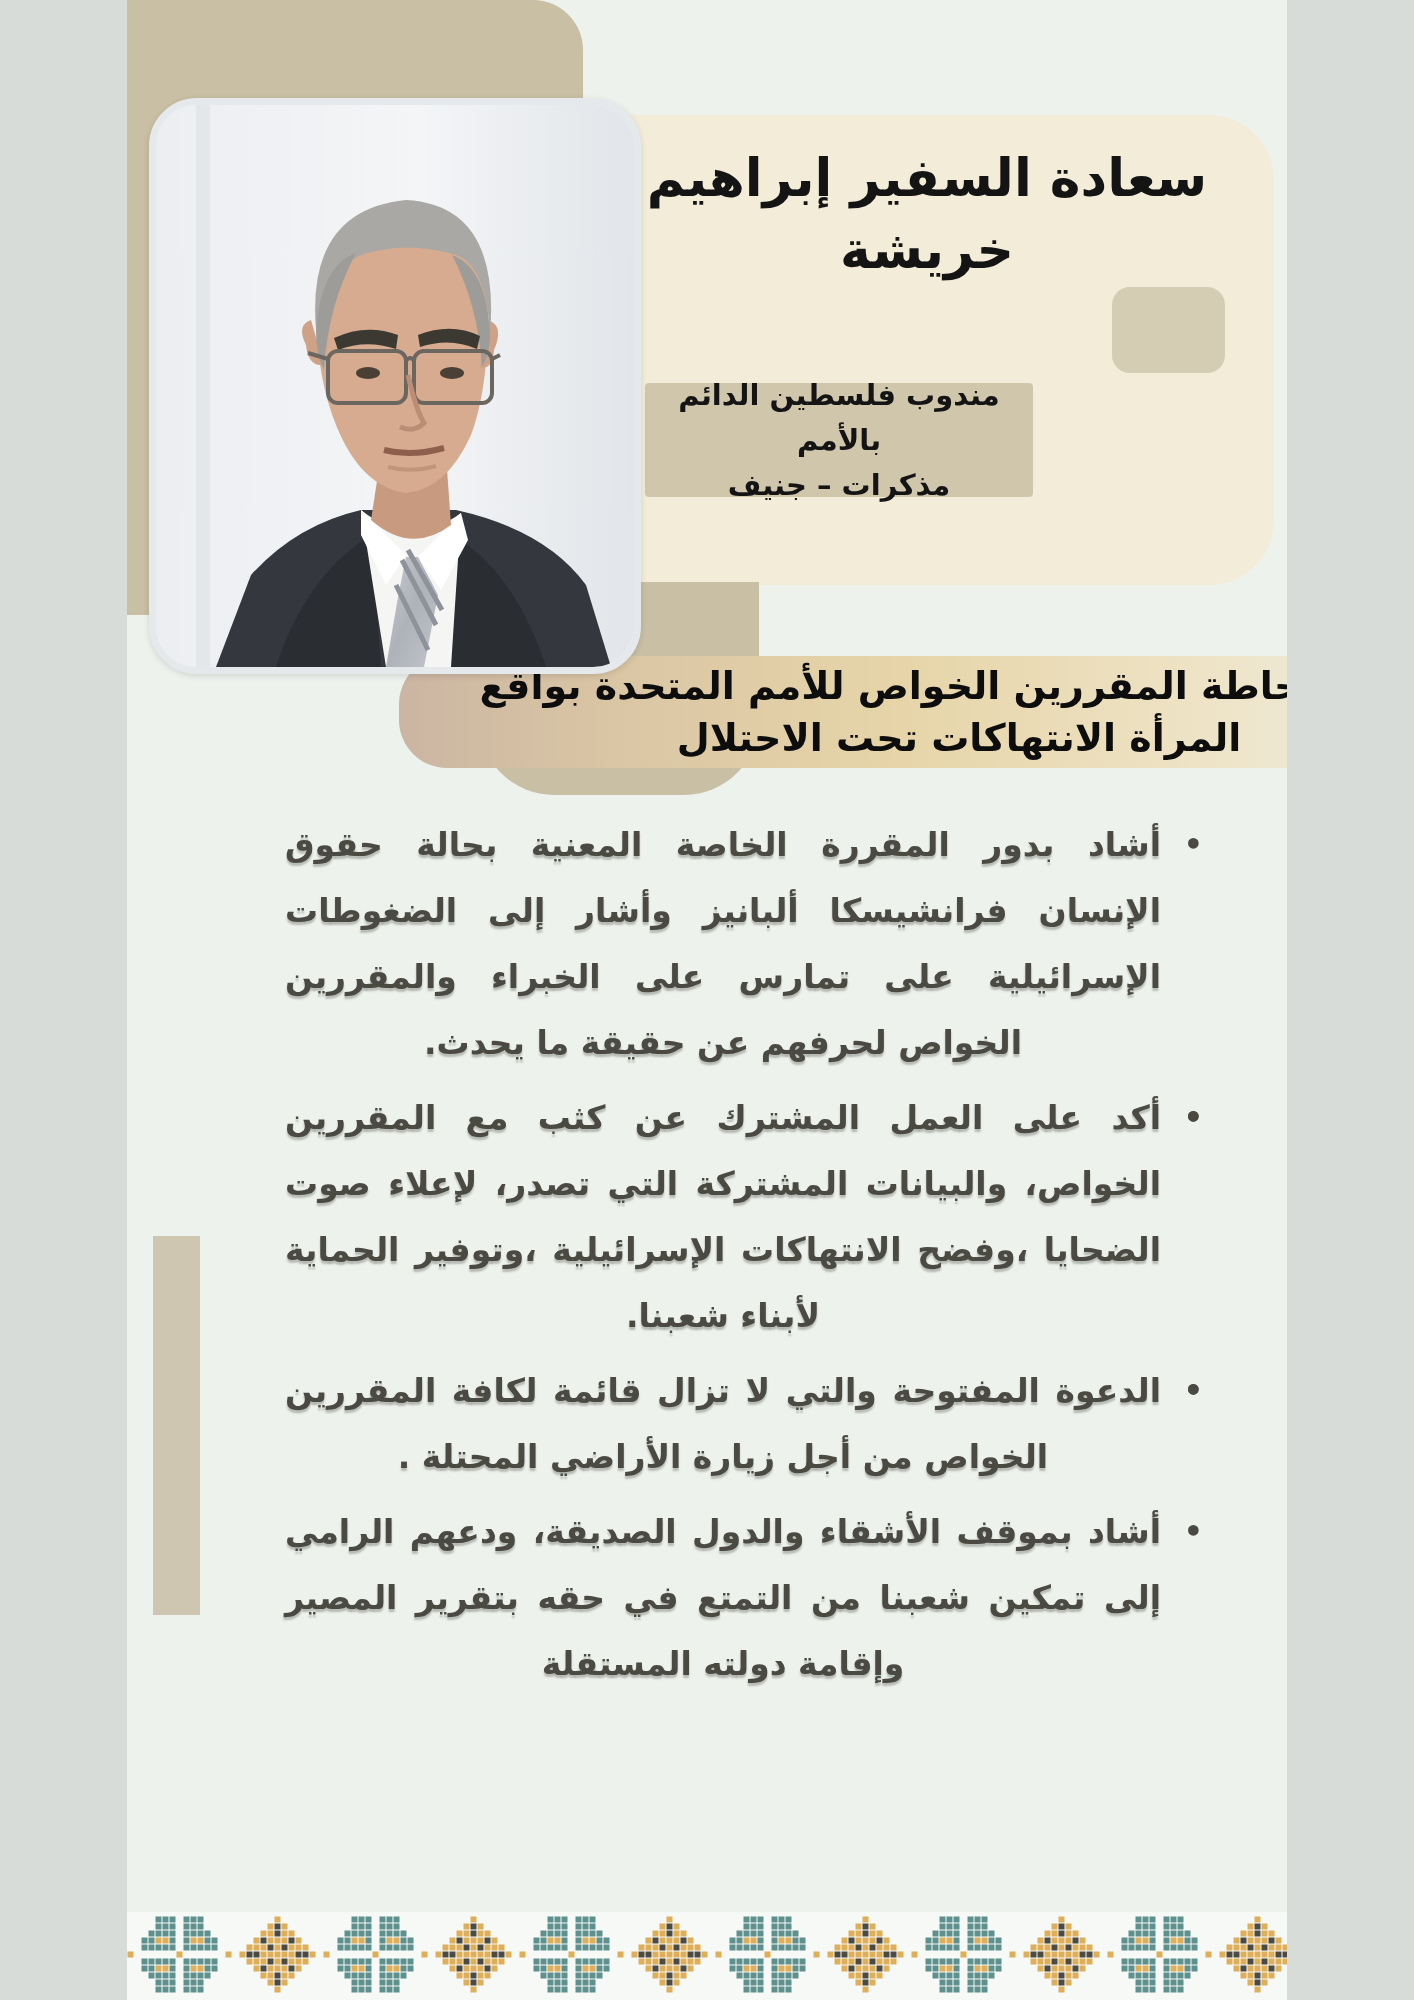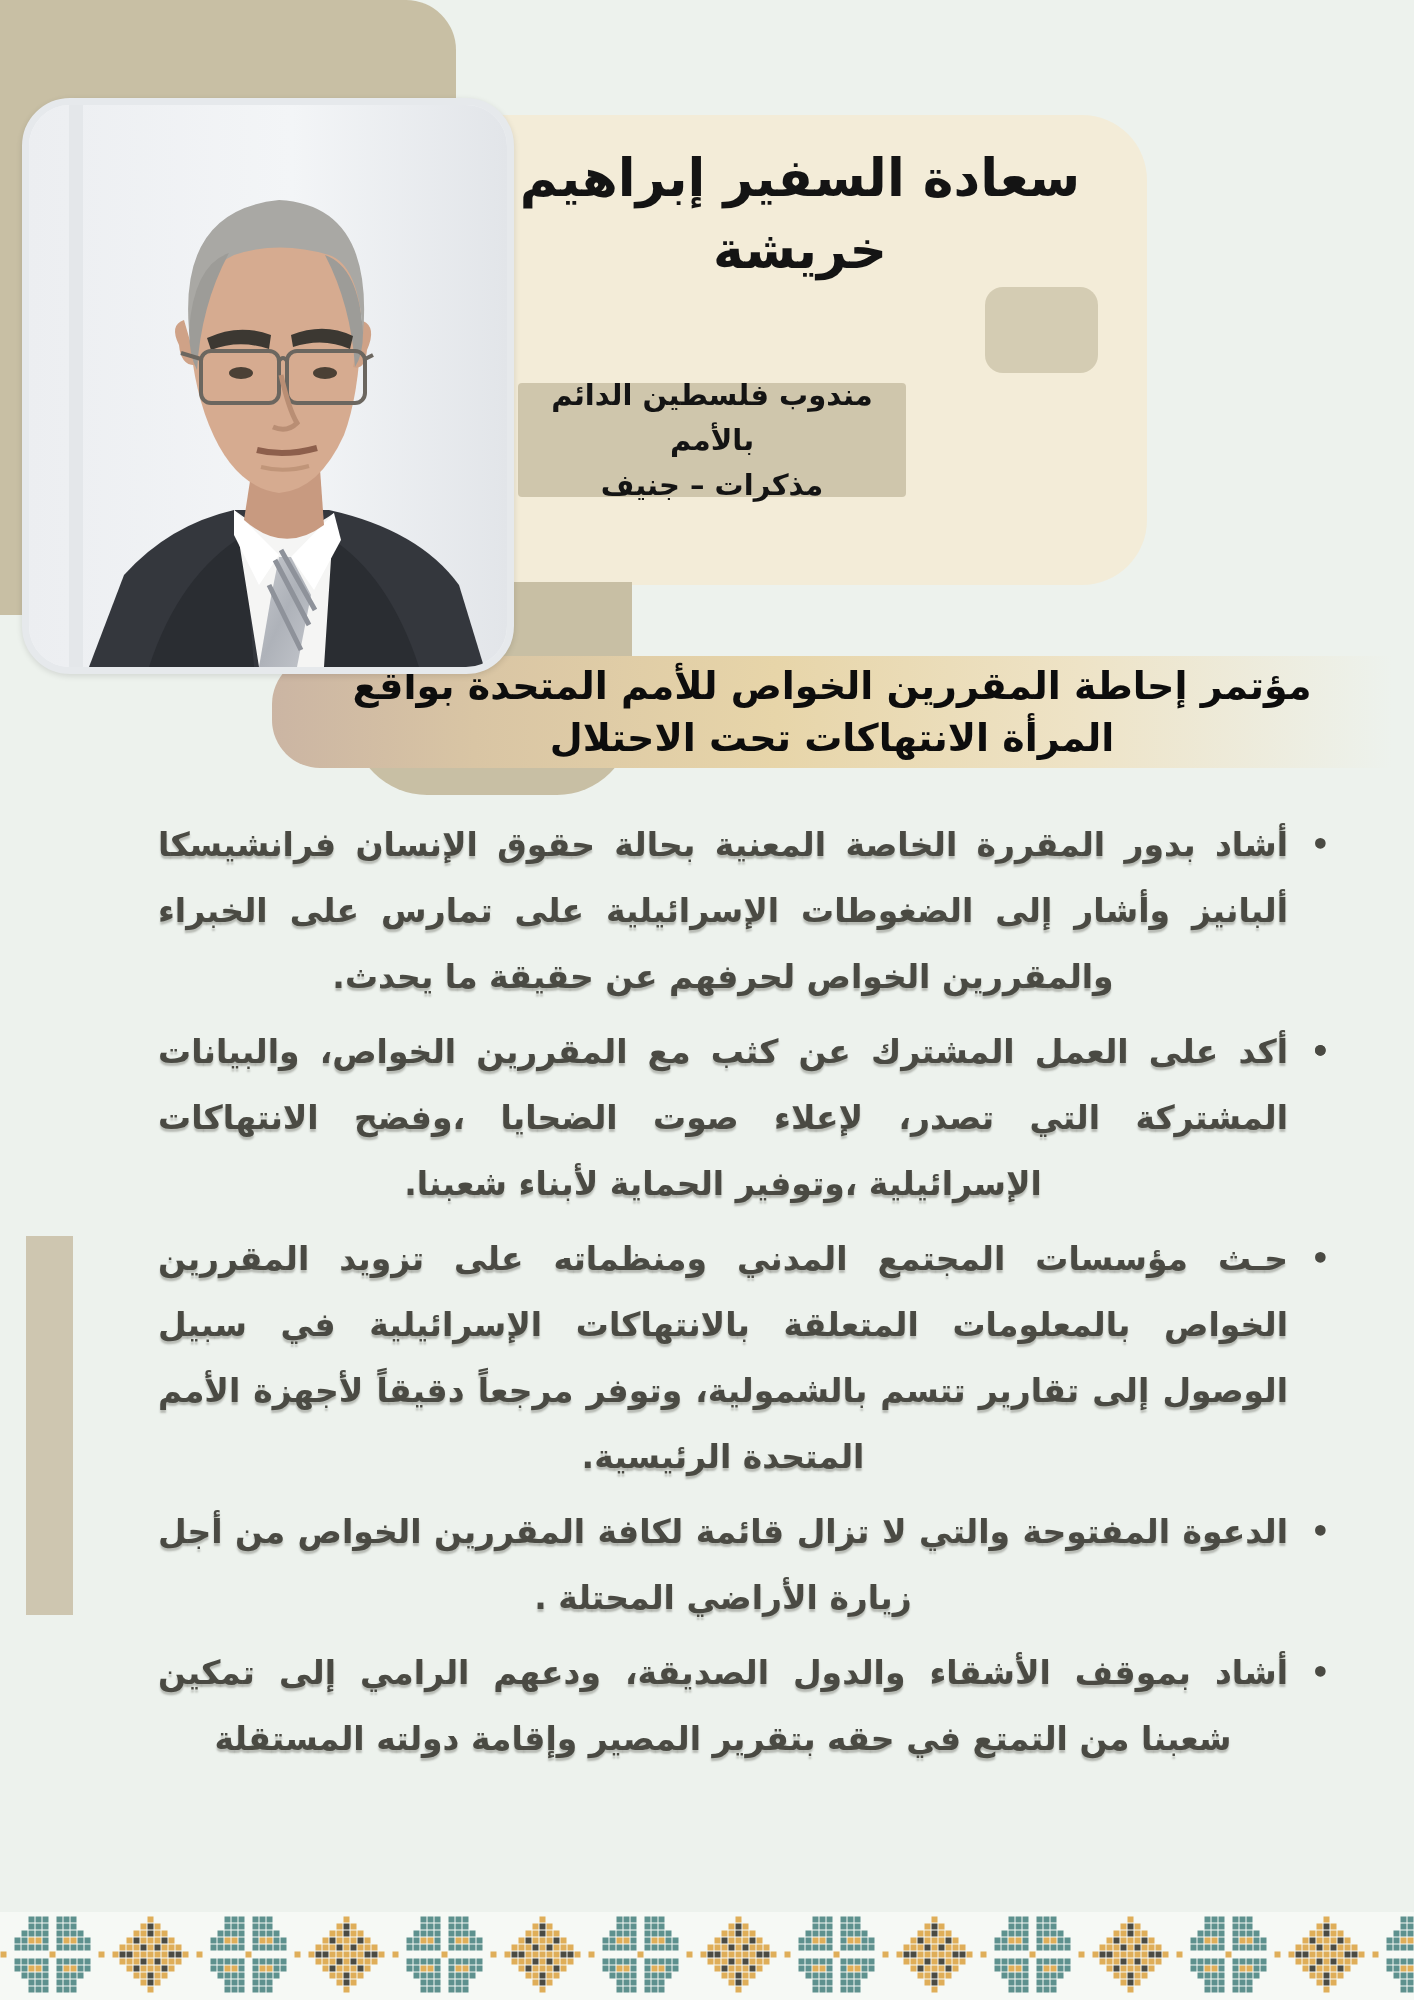--- a/index.html
+++ b/index.html
@@ -2,21 +2,21 @@
 <html lang="ar" dir="rtl"><head>
 <meta charset="utf-8">
 <style>
   html,body{margin:0;padding:0;}
   body{
     font-family:"DejaVu Sans", sans-serif;
     background:#d8dcd8;
   }
   .page{
     position:relative;
-    width:1414px;height:2000px;
+    width:1160px;height:2000px;
     margin:0 auto;
     background:#edf2ed;
     overflow:hidden;
   }
   
   .tan-top{
     position:absolute;left:0;top:0;width:456px;height:615px;
     background:#c8bfa4;
     border-radius:0 50px 70px 0;
     z-index:1;
@@ -202,21 +202,20 @@
     </div>
     <div class="bullet">
       <span class="marker">•</span>
     </div>
     <div class="bullet">
       <span class="marker">•</span>
       <span>أكد على العمل المشترك عن كثب مع المقررين الخواص، والبيانات المشتركة التي تصدر، لإعلاء صوت الضحايا ،وفضح الانتهاكات الإسرائيلية ،وتوفير الحماية لأبناء شعبنا.</span>
     </div>
     <div class="bullet">
       <span class="marker">•</span>
-      <span>حـث مؤسسات المجتمع المدني ومنظماته على تزويد المقررين الخواص بالمعلومات المتعلقة بالانتهاكات الإسرائيلية في سبيل الوصول إلى تقارير تتسم بالشمولية، وتوفر مرجعاً دقيقاً لأجهزة الأمم المتحدة الرئيسية.</span>
     </div>
     <div class="bullet">
       <span class="marker">•</span>
       <span>الدعوة المفتوحة والتي لا تزال قائمة لكافة المقررين الخواص من أجل زيارة الأراضي المحتلة .</span>
     </div>
     <div class="bullet">
       <span class="marker">•</span>
       <span>أشاد بموقف الأشقاء والدول الصديقة، ودعهم الرامي إلى تمكين شعبنا من التمتع في حقه بتقرير المصير وإقامة دولته المستقلة</span>
     </div>
   </div>

